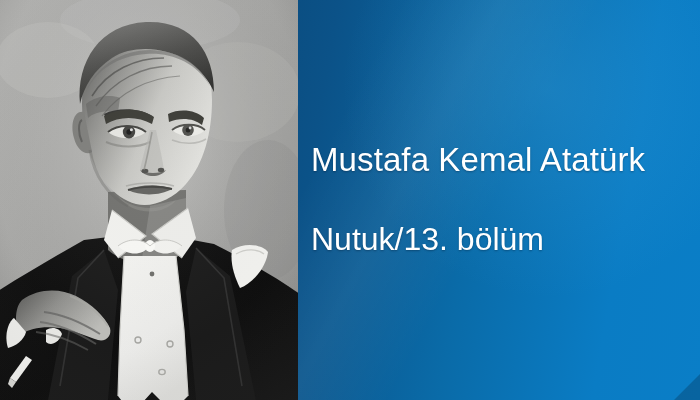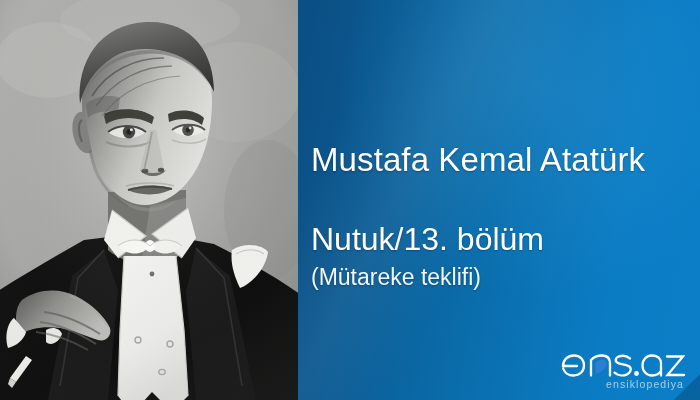--- a/index.html
+++ b/index.html
@@ -306,39 +306,16 @@
       <path d="M 14 318 C 8 322, 4 336, 8 348 C 16 346, 24 340, 26 332 Z" fill="#ededea"></path>
 
       <rect x="0" y="0" width="298" height="400" fill="none"></rect>
       <rect x="0" y="0" width="298" height="400" fill="url(#wallv)" opacity="0.12"></rect>
     </svg>
   </div>
 
   <div class="text-block">
     <div class="title">Mustafa Kemal Atatürk</div>
     <div class="subtitle-main">Nutuk/13. bölüm</div>
-    <div class="subtitle-sub">(Mütareke teklifi)</div>
   </div>
 
-  <div class="logo">
-    <svg width="128" height="46" viewBox="0 0 128 46" xmlns="http://www.w3.org/2000/svg">
-      <g fill="none" stroke="#ffffff" stroke-width="2.3" stroke-linecap="round">
-
-        <path d="M 19 20 L 5 20 C 5 13.5, 10 9.5, 16 9.5 C 22 9.5, 26 13.5, 26 19.5 C 26 25.5, 21.5 29.5, 15.5 29.5 C 10.5 29.5, 6.5 26.5, 5.2 22.5"></path>
-
-        <path d="M 33 29.5 L 33 14 C 36 10.8, 40 9.5, 44 9.5 C 49 9.5, 52 12.5, 52 17.5 L 52 29.5"></path>
-
-        <path d="M 72 12.5 C 69 10, 64.5 9.3, 61 10.4 C 57.5 11.5, 56.5 15, 59.5 16.8 C 62.5 18.6, 69 18.2, 71.5 20.6 C 74 23, 72.5 27, 68.5 28.6 C 64.5 30.2, 59.5 29.2, 56.5 26.6"></path>
-
-        <path d="M 103 29.5 L 103 17.5 C 103 12.5, 99.5 9.5, 94 9.5 C 88.5 9.5, 84.5 13.5, 84.5 19.5 C 84.5 25.5, 88.5 29.5, 94 29.5 C 98 29.5, 101.5 27.5, 103 24.5"></path>
-
-        <path d="M 109 10.5 L 125 10.5 L 109.5 29 L 126 29"></path>
-      </g>
-
-      <circle cx="78.5" cy="27.5" r="2.4" fill="#ffffff"></circle>
-
-      <path d="M 37.5 27.5 L 37.5 17 C 39.5 14.6, 43 13.4, 46 14 C 48.5 14.6, 49 17, 48 19.5 C 46.8 23.2, 43 26.6, 38.6 27.8 Z" fill="#2b7fd4"></path>
-
-      <text x="126" y="42" text-anchor="end" font-family="'Liberation Sans', sans-serif" font-size="10.5" letter-spacing="1.1" fill="#ffffff" fill-opacity="0.62">ensiklopediya</text>
-    </svg>
-  </div>
 
 </div>
 
 </body></html>

